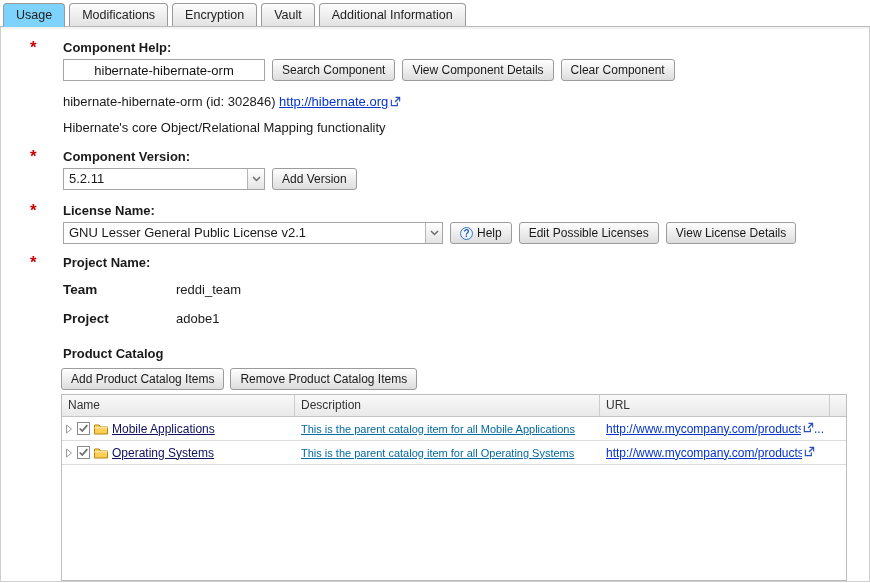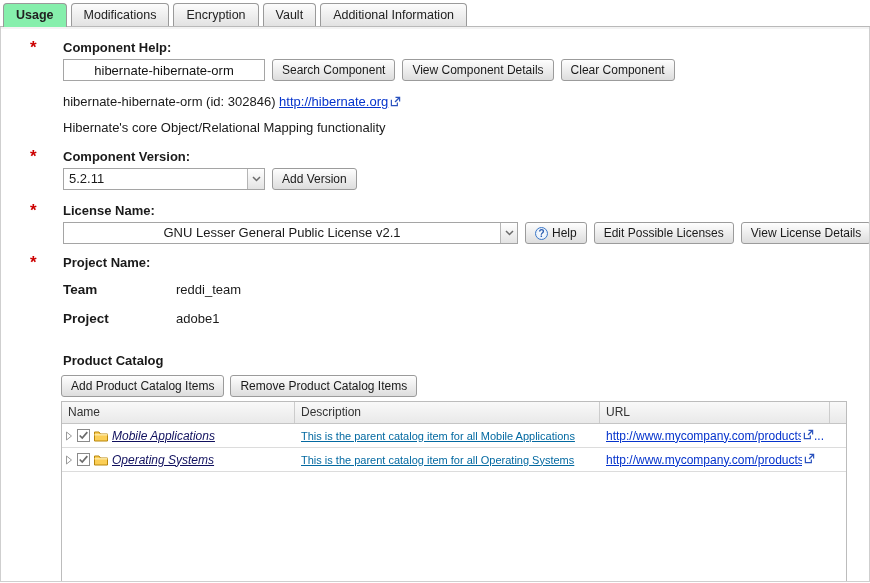--- a/index.html
+++ b/index.html
@@ -3,21 +3,21 @@
 <meta charset="utf-8">
 <style>
   * { margin:0; padding:0; box-sizing:border-box; }
   html,body { width:870px; height:583px; background:#fff; font-family:"Liberation Sans", sans-serif; color:#1a1a1a; }
 
   
   .tabbar { display:flex; gap:4px; padding:3px 0 0 3px; height:27px; border-bottom:1px solid #b9b9b9; position:relative; background:#fff; }
   .tab { border:1px solid #9a9a9a; border-bottom:none; border-radius:4px 4px 0 0;
          padding:4px 12px 4px; background:linear-gradient(#fcfcfc,#e2e2e2);
          font-size:12.5px; color:#222; cursor:default; white-space:nowrap; }
-  .tab.active { background:#86efac; font-weight:bold; margin-bottom:-1px; padding-bottom:6px; z-index:2; }
+  .tab.active { background:#7dd3fc; font-weight:normal; margin-bottom:-1px; padding-bottom:6px; z-index:2; }
 
   
   .panel { height:555px; border-left:1px solid #cfcfcf; border-right:1px solid #cfcfcf; border-bottom:1px solid #cfcfcf;
            box-shadow: inset 0 2px 0 #f3f3f3; padding-top:12px; overflow:hidden; }
 
   .frow { display:flex; }
   .starcol { width:62px; padding-left:29px; flex-shrink:0; }
   .star { color:#cc0000; font-size:17px; font-weight:bold; line-height:14px; }
   .fieldcol { flex:1; }
 
@@ -52,21 +52,21 @@
 
   
   .cat-btns { display:flex; gap:6px; margin-top:6px; margin-left:-2px; }
   .cat-table { margin-top:4px; margin-left:-2px; width:786px; height:187px; border:1px solid #bcbcbc; background:#fff; overflow:hidden; }
   .thead { display:grid; grid-template-columns:233px 305px 230px 1fr; height:22px;
            background:linear-gradient(#f9f9f9,#e9e9e9); border-bottom:1px solid #c5c5c5; }
   .th { padding:3px 6px; font-size:12px; color:#333; border-right:1px solid #cccccc; overflow:hidden; white-space:nowrap; }
   .th:last-child { border-right:none; }
   .trow { display:grid; grid-template-columns:233px 305px 230px 1fr; height:24px;
           border-bottom:1px solid #dcdcdc; align-items:center; }
-  .name-cell { display:flex; align-items:center; gap:3px; padding-left:3px; overflow:hidden;font-style:italic; }
+  .name-cell { display:flex; align-items:center; gap:3px; padding-left:3px; overflow:hidden; }
   .expand { width:9px; flex-shrink:0; display:inline-flex; }
   .cb { width:13px; height:13px; border:1px solid #8a8a8a; background:#fff; flex-shrink:0;
         display:inline-flex; align-items:center; justify-content:center; }
   .rowicon { flex-shrink:0; display:inline-flex; }
   a.name-link { font-size:12px; color:#10105e; text-decoration:underline; white-space:nowrap; }
   .desc-cell { font-size:11px; color:#0369a1; padding:0 6px; white-space:nowrap; overflow:hidden;text-decoration:underline; }
   .url-cell { display:flex; align-items:center; padding:0 6px; font-size:12px; white-space:nowrap; overflow:hidden; }
   .url-cell a { color:#0533cc; text-decoration:underline; display:inline-block; max-width:196px; overflow:hidden; white-space:nowrap; }
   .url-suffix { color:#0533cc; }
 </style>
@@ -121,21 +121,21 @@
         <button class="btn">Add Version</button>
       </div>
     </div>
   </div>
 
   <div class="frow mt12">
     <div class="starcol"><span class="star">*</span></div>
     <div class="fieldcol">
       <div class="flabel">License Name:</div>
       <div class="ctl-row">
-        <div class="combo" style="width:455px;text-align:center;">
+        <div class="combo" style="width:380px;">
           <span class="val">GNU Lesser General Public License v2.1</span>
           <span class="trigger">
               <svg width="9" height="6" viewBox="0 0 9 6">
                 <path d="M1 1 L4.5 4.5 L8 1" fill="none" stroke="#6b6b6b" stroke-width="1.5"></path>
               </svg>
             </span>
         </div>
         <button class="btn">
             <span class="help-ic">?</span>
             <span>Help</span>
@@ -152,21 +152,21 @@
       <div class="flabel">Project Name:</div>
       <div class="kv mt10">
         <span class="k">Team</span>
         <span>reddi_team</span>
       </div>
       <div class="kv mt12">
         <span class="k">Project</span>
         <span>adobe1</span>
       </div>
 
-      <div class="flabel mt14" style="margin-top:25px;">Product Catalog</div>
+      <div class="flabel mt14" style="margin-top:18px;">Product Catalog</div>
       <div class="cat-btns">
         <button class="btn">Add Product Catalog Items</button>
         <button class="btn">Remove Product Catalog Items</button>
       </div>
 
       <div class="cat-table">
         <div class="thead">
           <div class="th">Name</div>
           <div class="th">Description</div>
           <div class="th">URL</div>

